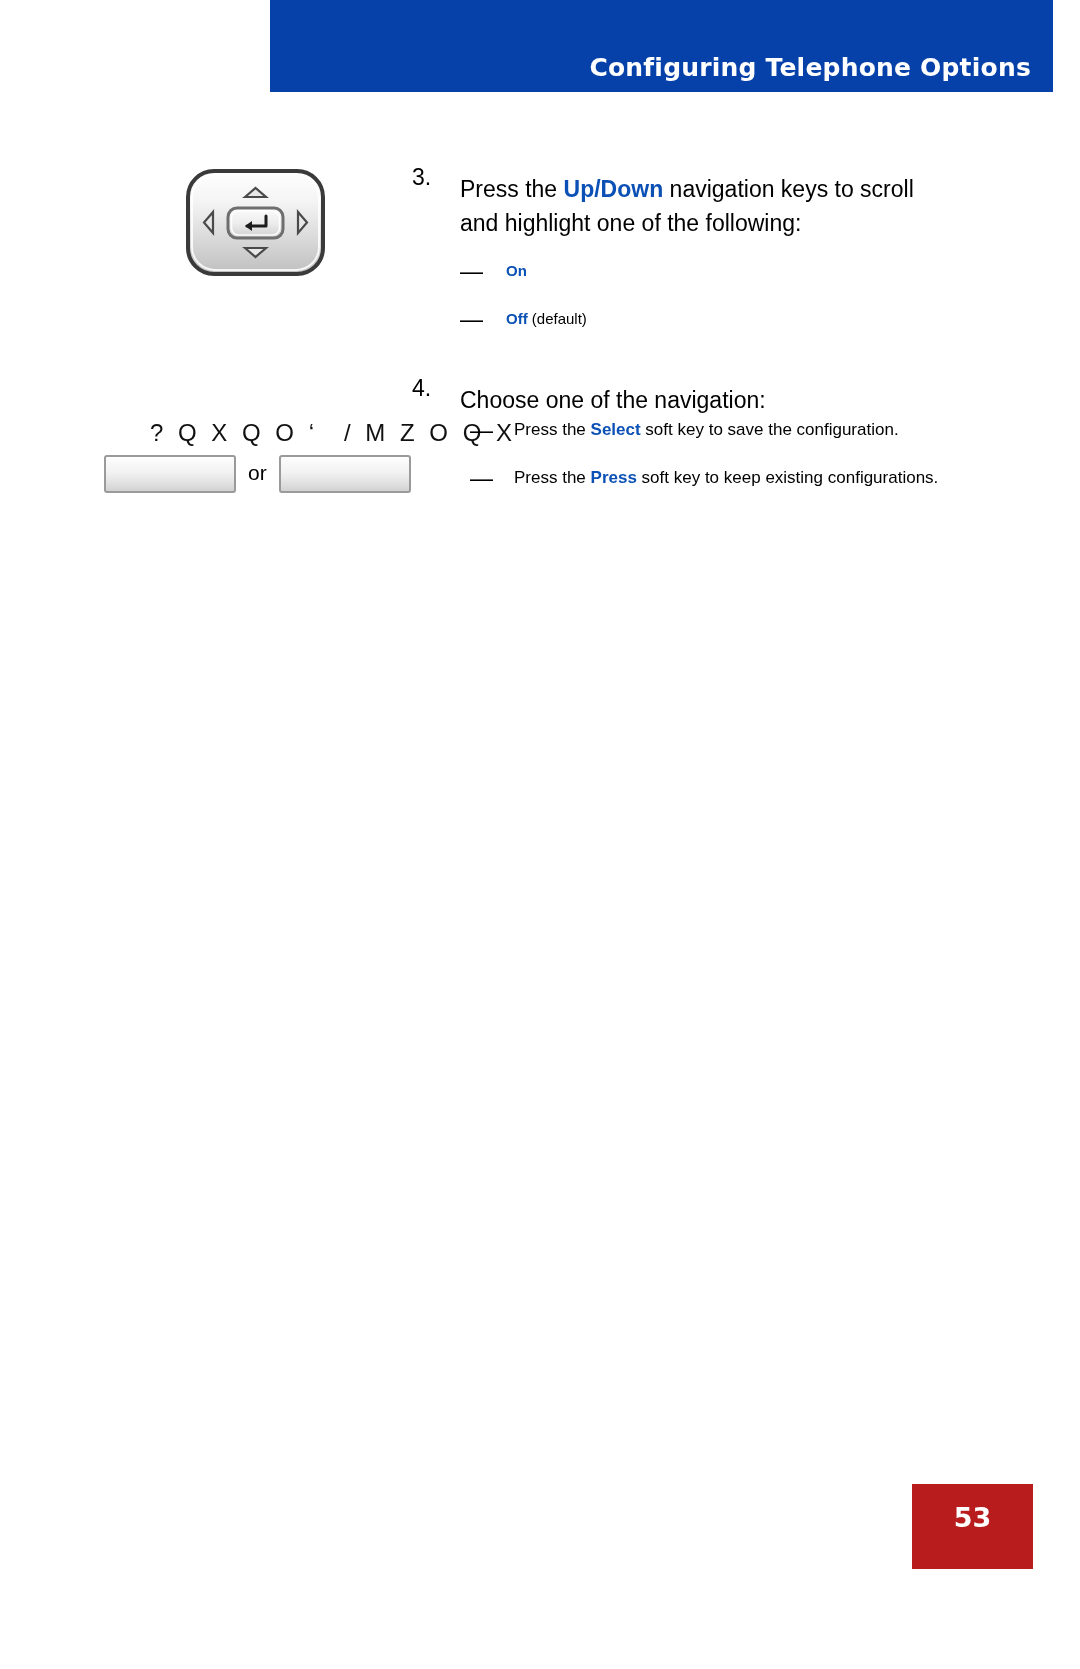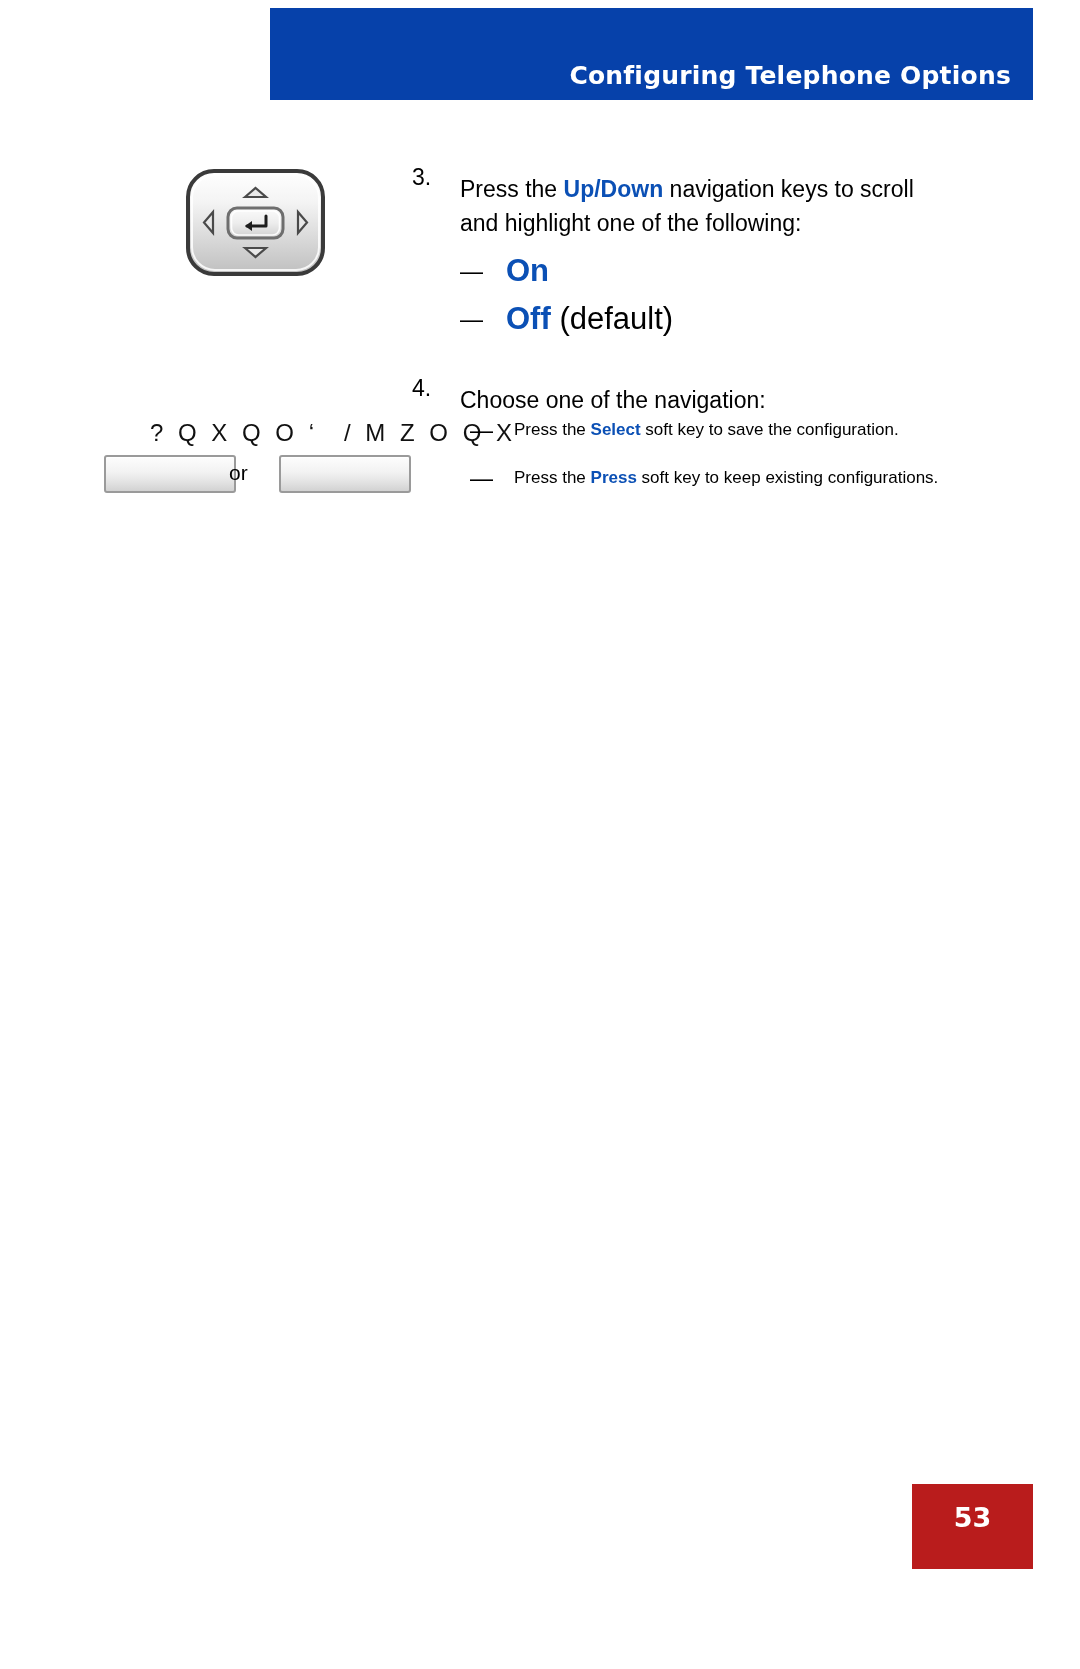--- a/index.html
+++ b/index.html
@@ -14,24 +14,25 @@
     position: relative;
     font-family: "Liberation Sans", sans-serif;
     color: #000000;
     overflow: hidden;
   }
 
   
   .header-banner {
     position: absolute;
     left: 270px;
-    top: 8px;
+    top: 0px;
     width: 763px;
     height: 92px;
     background: #0641aa;
+    padding-left: 20px;
   }
   .header-title {
     position: absolute;
     right: 22px;
     bottom: 10px;
     color: #ffffff;
     font-size: 25px;
     font-weight: bold;
     letter-spacing: 0.2px;
     white-space: nowrap;
@@ -107,21 +108,21 @@
   }
   .dash-mark {
     width: 46px;
     flex: 0 0 46px;
     font-size: 23px;
     line-height: 34px;
     padding-left: 48px;
   }
   .dash-body {
     flex: 1 1 auto;
-    font-size: 31px;
+    font-size: 15px;
     line-height: 34px;
   }
   b.hl {
     color: #0b50b5;
     font-weight: bold;
   }
 
   
   .step4 {
     position: absolute;
@@ -186,21 +187,21 @@
     height: 34px;
     border: 2px solid #9a9a9a;
     border-radius: 3px;
     background: linear-gradient(to bottom, #fdfdfd 0%, #f2f2f2 45%, #e2e2e2 75%, #d2d2d2 100%);
     box-shadow: inset 0 1px 0 #ffffff;
   }
   .softkey-btn.left  { left: 0px; }
   .softkey-btn.right { left: 175px; }
   .softkey-or {
     position: absolute;
-    left: 125px;
+    left: 144px;
     top: 3px;
     font-size: 21px;
     line-height: 30px;
     color: #000000;
   }
 </style>
 </head>
 <body>
 
 <div class="header-banner">

